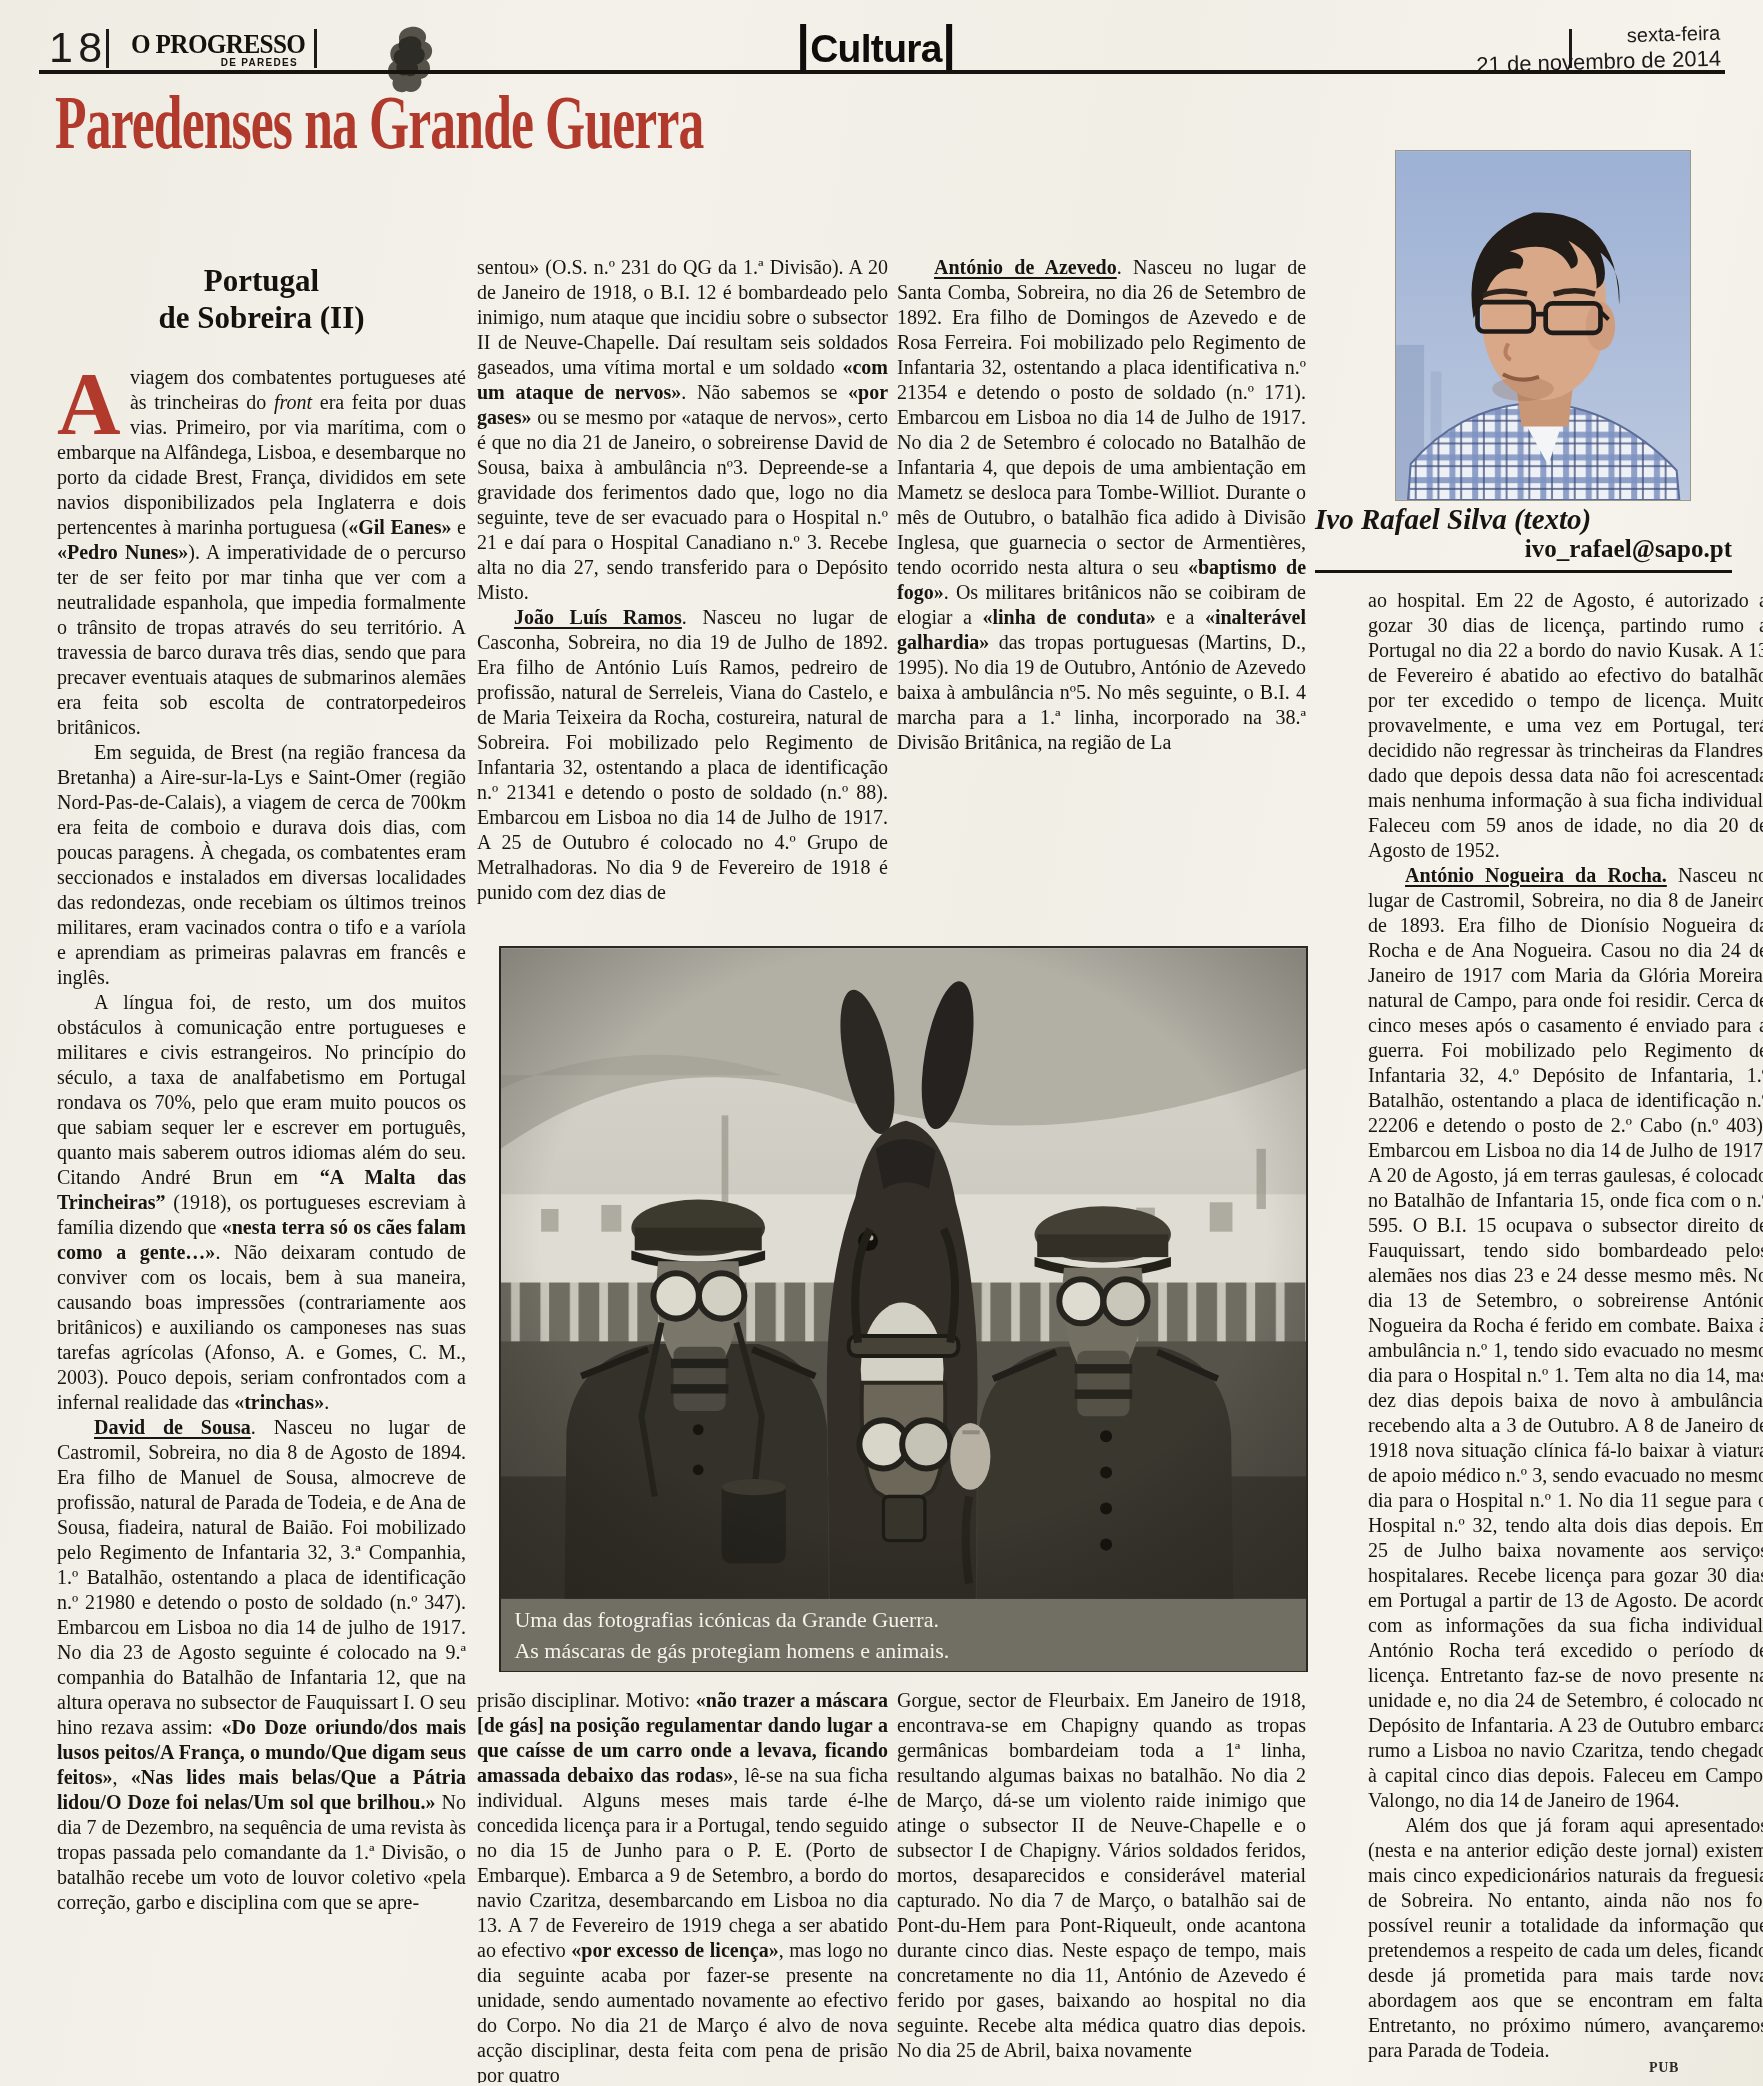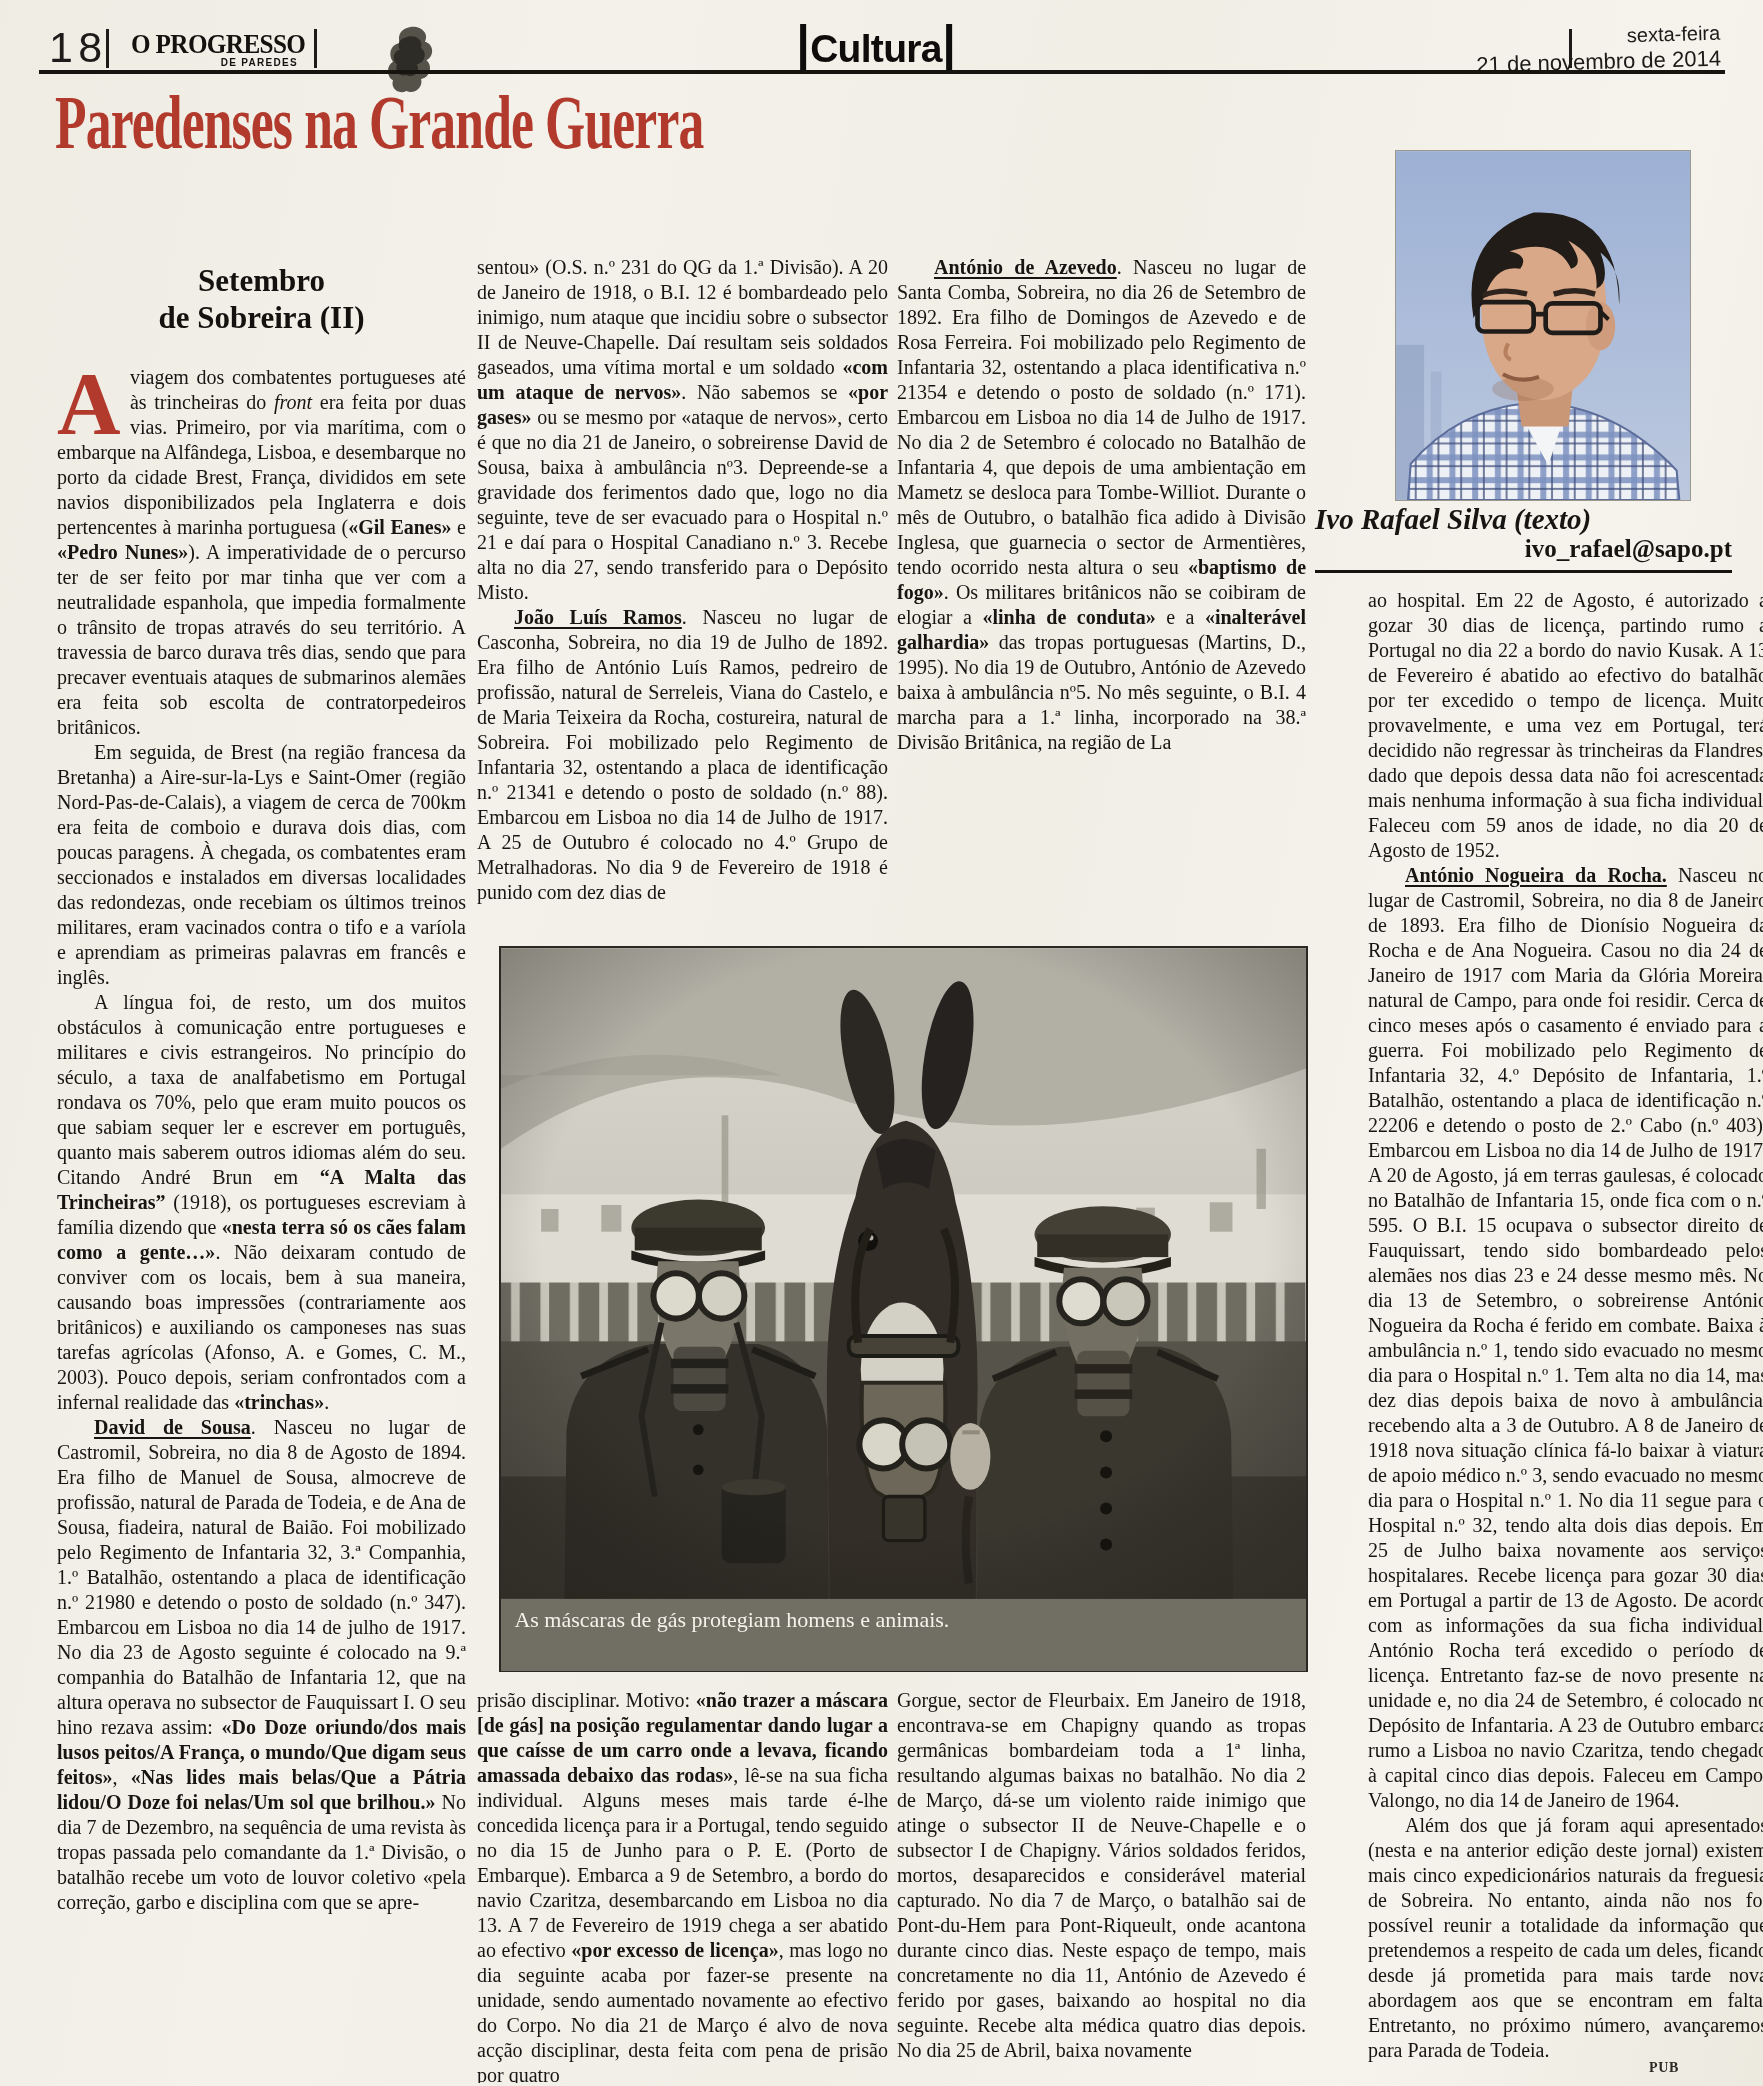--- a/index.html
+++ b/index.html
@@ -96,21 +96,21 @@
   <div class="dateline">
     <div class="d1">sexta-feira</div>
     <div class="d2">21 de novembro de 2014</div>
   </div>
 
   <div class="header-rule"></div>
 
   <div class="headline">Paredenses na Grande Guerra</div>
 
   <div class="subhead">
-    <span>Setembro</span><br>
+    <span>Portugal</span><br>
     <span>de Sobreira (II)</span>
   </div>
 
   <div class="author-photo">
     <svg width="294" height="349" viewBox="0 0 440 522">
       <defs>
         <linearGradient id="skyA" x1="0" y1="0" x2="0" y2="1">
           <stop offset="0" stop-color="#9db1d5"></stop>
             <stop offset="1" stop-color="#bcc8de"></stop>
         </linearGradient>
@@ -264,20 +264,21 @@
         <circle cx="636" cy="742" r="36" fill="#c5c2b6" stroke="#23211b" stroke-width="9"></circle>
         <rect x="572" y="820" width="62" height="66" rx="8" fill="#37342c" stroke="#1d1b15" stroke-width="5"></rect>
 
         <ellipse cx="702" cy="760" rx="30" ry="50" fill="#b6b1a3"></ellipse>
         <path d="M690,724 L716,724" stroke="#8f8a7c" stroke-width="6"></path>
         <path d="M700,820 Q690,880 700,950" stroke="#26241d" stroke-width="12" fill="none"></path>
       </g>
       <rect width="1204" height="973" fill="url(#vig)"></rect>
     </svg>
     <div class="photo-caption">
+      <div>Uma das fotografias icónicas da Grande Guerra.</div>
       <div>As máscaras de gás protegiam homens e animais.</div>
     </div>
   </div>
 
   <div class="col" id="col2b">
     <p class="noind">prisão disciplinar. Motivo: <b>«não trazer a máscara [de gás] na posição regulamentar dando lugar a que caísse de um carro onde a levava, ficando amassada debaixo das rodas»</b>, lê-se na sua ficha individual. Alguns meses mais tarde é-lhe concedida licença para ir a Portugal, tendo seguido no dia 15 de Junho para o P. E. (Porto de Embarque). Embarca a 9 de Setembro, a bordo do navio Czaritza, desembarcando em Lisboa no dia 13. A 7 de Fevereiro de 1919 chega a ser abatido ao efectivo <b>«por excesso de licença»</b>, mas logo no dia seguinte acaba por fazer-se presente na unidade, sendo aumentado novamente ao efectivo do Corpo. No dia 21 de Março é alvo de nova acção disciplinar, desta feita com pena de prisão por quatro</p>
   </div>
 
   <div class="col" id="col3b">
     <p class="noind">Gorgue, sector de Fleurbaix. Em Janeiro de 1918, encontrava-se em Chapigny quando as tropas germânicas bombardeiam toda a 1ª linha, resultando algumas baixas no batalhão. No dia 2 de Março, dá-se um violento raide inimigo que atinge o subsector II de Neuve-Chapelle e o subsector I de Chapigny. Vários soldados feridos, mortos, desaparecidos e considerável material capturado. No dia 7 de Março, o batalhão sai de Pont-du-Hem para Pont-Riqueult, onde acantona durante cinco dias. Neste espaço de tempo, mais concretamente no dia 11, António de Azevedo é ferido por gases, baixando ao hospital no dia seguinte. Recebe alta médica quatro dias depois. No dia 25 de Abril, baixa novamente</p>

